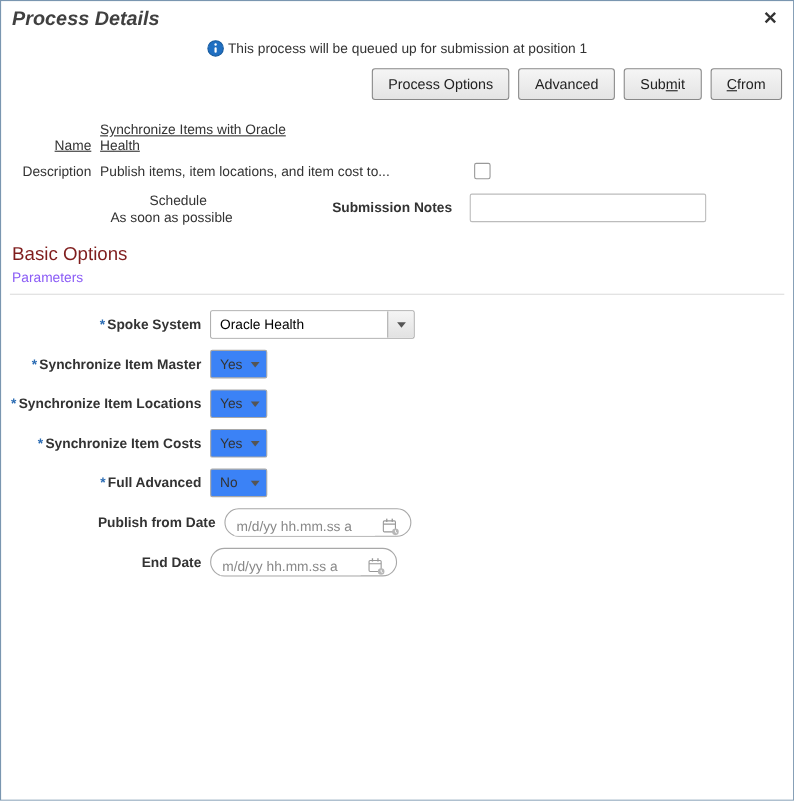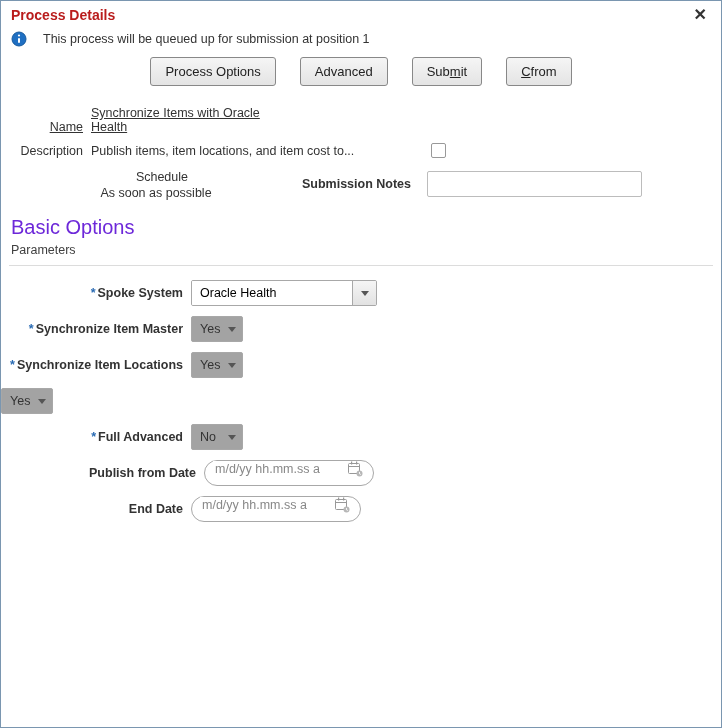--- a/index.html
+++ b/index.html
@@ -18,45 +18,47 @@
     background: #fff;
   }
   .dialog-header {
     display: flex;
     align-items: center;
     justify-content: space-between;
     padding: 6px 10px 4px 10px;
   }
   .dialog-title {
     font-weight: bold;
-    font-size: 14px;
-    color: #b91c1c;
+    font-size: 18px;
+    color: #404040;
+    font-style: italic;
   }
   .close-icon {
     font-size: 16px;
     font-weight: bold;
     cursor: pointer;
     padding: 0 4px;
     line-height: 1;
   }
   .info-row {
     display: flex;
     align-items: center;
-    gap: 16px;
+    gap: 3px;
     padding: 4px 10px 10px 10px;
+    justify-content: center;
   }
   .info-icon-svg {
     width: 16px;
     height: 16px;
     flex-shrink: 0;
   }
   .button-row {
     display: flex;
-    justify-content: center;
-    gap: 24px;
+    justify-content: flex-end;
+    gap: 8px;
     padding: 0 10px 18px 10px;
   }
   .btn {
     border: 1px solid #888;
     border-radius: 3px;
     background: linear-gradient(#f5f5f5, #e4e4e4);
     padding: 6px 14px;
     font-size: 13px;
     cursor: pointer;
     color: #222;
@@ -117,29 +119,29 @@
   .notes-input {
     width: 215px;
     height: 26px;
     border: 1px solid #bcbcbc;
     border-radius: 2px;
     padding: 2px 6px;
     font-family: inherit;
     font-size: 12.5px;
   }
   .section-title {
-    font-size: 20px;
+    font-size: 17px;
     font-weight: 400;
-    color: #6d28d9;
+    color: #7f1d1d;
     padding: 6px 10px 2px 10px;
   }
   .sub-title {
     font-size: 12.5px;
     padding: 2px 10px 4px 10px;
-    color: #404040;
+    color: #8b5cf6;
   }
   .hr {
     height: 1px;
     background: #dcdcdc;
     margin: 4px 8px 14px 8px;
   }
   .param-row {
     display: flex;
     align-items: center;
     margin-bottom: 10px;
@@ -186,36 +188,36 @@
     background: linear-gradient(#f5f5f5,#e2e2e2);
     border-left: 1px solid #a8a8a8;
     cursor: pointer;
   }
   .select-sm {
     display: flex;
     align-items: center;
     border: 1px solid #a8a8a8;
     border-radius: 2px;
     height: 26px;
-    background: #a3a3a3;
+    background: #3b82f6;
     padding: 0 6px 0 8px;
     cursor: pointer;
     gap: 6px;
     width: 52px;
     justify-content: space-between;
   }
   .caret {
     width: 0; height: 0;
     border-left: 4px solid transparent;
     border-right: 4px solid transparent;
     border-top: 5px solid #555;
   }
   .date-field {
     display: flex;
-    align-items: flex-start;
+    align-items: flex-end;
     border: 1px solid #a8a8a8;
     border-radius: 13px;
     height: 26px;
     background: #fff;
     padding-left: 8px;
     width: 170px;
   }
   .date-field input {
     border: none;
     outline: none;
@@ -322,20 +324,21 @@
       <div class="param-lbl"><span class="req">*</span><span>Synchronize Item Locations</span></div>
       <div class="param-ctrl">
         <div class="select-sm">
           <span>Yes</span>
           <span class="caret"></span>
         </div>
       </div>
     </div>
 
     <div class="param-row">
+      <div class="param-lbl"><span class="req">*</span><span>Synchronize Item Costs</span></div>
       <div class="param-ctrl">
         <div class="select-sm">
           <span>Yes</span>
           <span class="caret"></span>
         </div>
       </div>
     </div>
 
     <div class="param-row">
       <div class="param-lbl"><span class="req">*</span><span>Full Advanced</span></div>

